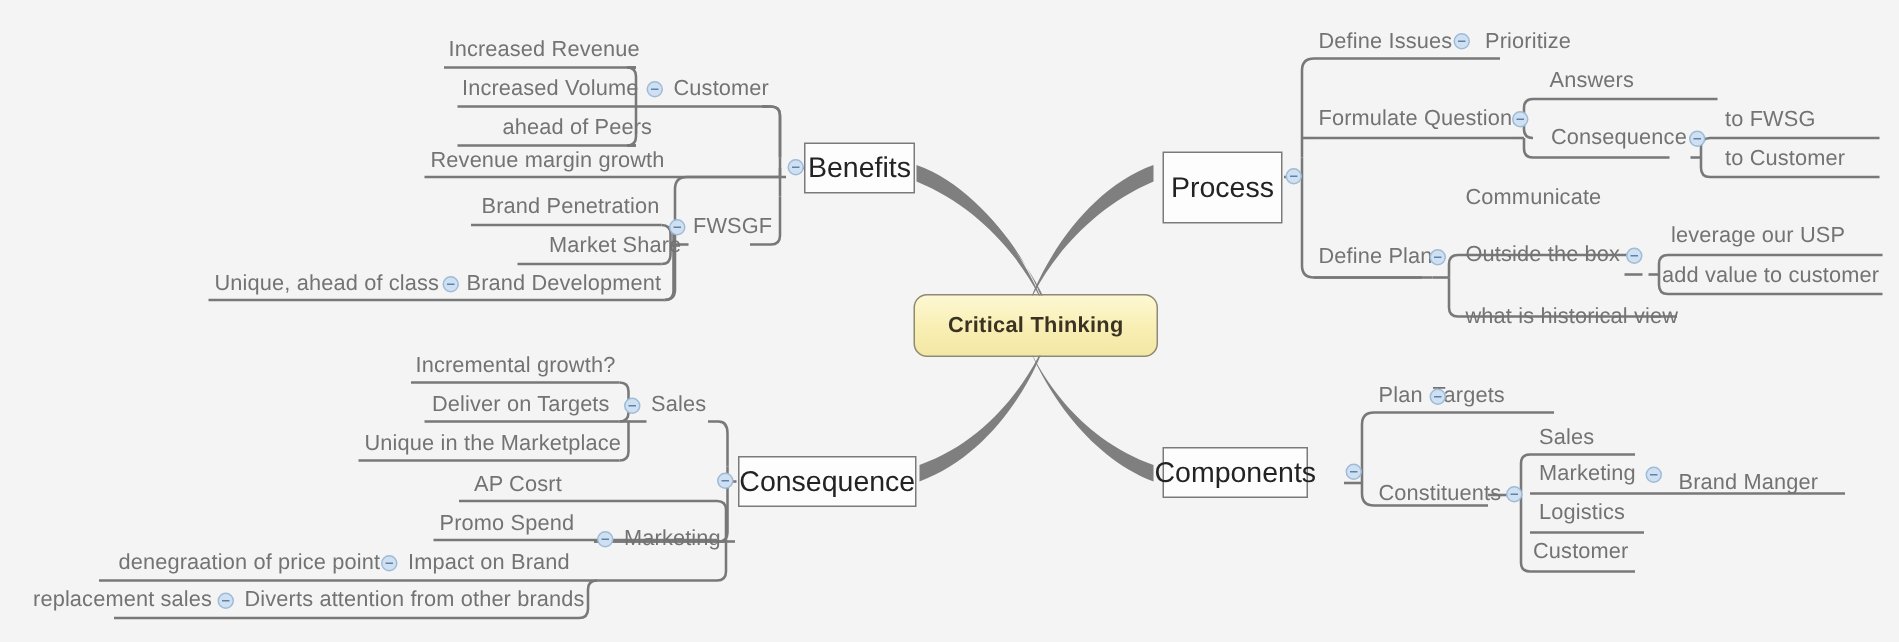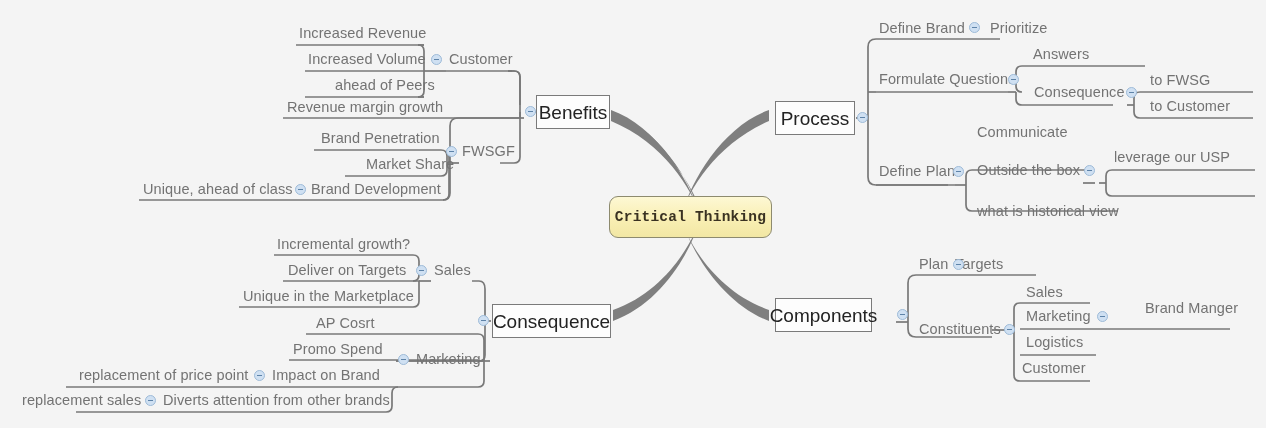--- a/index.html
+++ b/index.html
@@ -47,21 +47,20 @@
     border:1.6px solid #8d8a6e;
     border-radius:9px;
     background:linear-gradient(180deg,#fdf8d4 0%,#f9efb4 52%,#f2e7a4 100%);
     color:#3a3222;
     font-size:14.5px;
     font-weight:bold;
     display:flex;align-items:center;justify-content:center;
     box-sizing:border-box;
     letter-spacing:.2px;
     z-index:7;
-    font-family:Liberation Mono, monospace;
   }
 
   
   .toggle{
     position:absolute;
     width:11px;height:11px;
     border-radius:50%;
     background:#cfe0f2;
     border:1px solid #9ebbd8;
     box-sizing:border-box;
@@ -234,21 +233,21 @@
 
     <div id="root-node">
       <span>Critical Thinking</span>
     </div>
 
     <div class="boxnode" style="left:536px;top:95px;width:74px;height:34px;">
       <span>Benefits</span>
     </div>
     <div class="toggle" style="left:525px;top:106px;"></div>
 
-    <div class="boxnode" style="left:775px;top:101px;width:80px;height:34px;">
+    <div class="boxnode" style="left:775px;top:101px;width:80px;height:48px;">
       <span>Process</span>
     </div>
     <div class="toggle" style="left:857px;top:112px;"></div>
 
     <div class="boxnode" style="left:492px;top:304px;width:119px;height:34px;">
       <span>Consequence</span>
     </div>
     <div class="toggle" style="left:478px;top:315px;"></div>
 
     <div class="boxnode" style="left:775px;top:298px;width:97px;height:34px;">
@@ -272,21 +271,21 @@
     <div class="tnode" style="left:350px;top:156px;margin-left:16px;">Market Share</div>
 
     <div class="toggle" style="left:446px;top:146px;"></div>
     <div class="tnode" style="left:462px;top:143px;">FWSGF</div>
 
     <div class="tnode" style="left:143px;top:181px;">Unique, ahead of class</div>
 
     <div class="toggle" style="left:295px;top:184px;"></div>
     <div class="tnode" style="left:311px;top:181px;">Brand Development</div>
 
-    <div class="tnode" style="left:879px;top:20px;">Define Brand</div>
+    <div class="tnode" style="left:879px;top:20px;">Define Issues</div>
 
     <div class="toggle" style="left:969px;top:22px;"></div>
     <div class="tnode" style="left:990px;top:20px;">Prioritize</div>
 
     <div class="tnode" style="left:879px;top:71px;">Formulate Questions</div>
     <div class="toggle" style="left:1008px;top:74px;"></div>
 
     <div class="tnode" style="left:1033px;top:46px;">Answers</div>
 
     <div class="tnode" style="left:1034px;top:84px;">Consequence</div>
@@ -299,37 +298,38 @@
     <div class="tnode" style="left:879px;top:163px;">Define Plan</div>
     <div class="toggle" style="left:953px;top:166px;"></div>
 
     <div class="tnode" style="left:977px;top:124px;">Communicate</div>
 
     <div class="tnode" style="left:977px;top:162px;">Outside the box</div>
     <div class="toggle" style="left:1084px;top:165px;"></div>
 
     <div class="tnode" style="left:1114px;top:149px;">leverage our USP</div>
 
+    <div class="tnode" style="left:1108px;top:176px;">add value to customer</div>
 
     <div class="tnode" style="left:277px;top:236px;">Incremental growth?</div>
 
     <div class="tnode" style="left:977px;top:203px;">what is historical view</div>
 
     <div class="tnode" style="left:288px;top:262px;">Deliver on Targets</div>
 
     <div class="tnode" style="left:243px;top:288px;">Unique in the Marketplace</div>
 
     <div class="toggle" style="left:416px;top:265px;"></div>
     <div class="tnode" style="left:434px;top:262px;">Sales</div>
 
     <div class="tnode" style="left:316px;top:315px;">AP Cosrt</div>
 
     <div class="tnode" style="left:293px;top:341px;">Promo Spend</div>
 
-    <div class="tnode" style="left:79px;top:367px;">replacement of price point</div>
+    <div class="tnode" style="left:79px;top:367px;">denegraation of price point</div>
     <div class="toggle" style="left:254px;top:370px;"></div>
     <div class="tnode" style="left:272px;top:367px;">Impact on Brand</div>
 
     <div class="tnode" style="left:22px;top:392px;">replacement sales</div>
     <div class="toggle" style="left:145px;top:395px;"></div>
     <div class="tnode" style="left:163px;top:392px;text-align:right;">Diverts attention from other brands</div>
 
     <div class="toggle" style="left:398px;top:354px;"></div>
     <div class="tnode" style="left:416px;top:351px;">Marketing</div>
 
@@ -337,20 +337,20 @@
     <div class="toggle" style="left:953px;top:259px;"></div>
     <div class="tnode" style="left:955px;top:256px;">Targets</div>
 
     <div class="tnode" style="left:919px;top:321px;">Constituents</div>
     <div class="toggle" style="left:1004px;top:324px;"></div>
 
     <div class="tnode" style="left:1026px;top:284px;">Sales</div>
 
     <div class="tnode" style="left:1026px;top:308px;">Marketing</div>
     <div class="toggle" style="left:1097px;top:311px;"></div>
-    <div class="tnode" style="left:1119px;top:300px;margin-left:26px;">Brand Manger</div>
+    <div class="tnode" style="left:1119px;top:314px;">Brand Manger</div>
 
     <div class="tnode" style="left:1026px;top:334px;">Logistics</div>
 
     <div class="tnode" style="left:1022px;top:360px;">Customer</div>
 
   </div>
 </div>
 
 </body></html>

